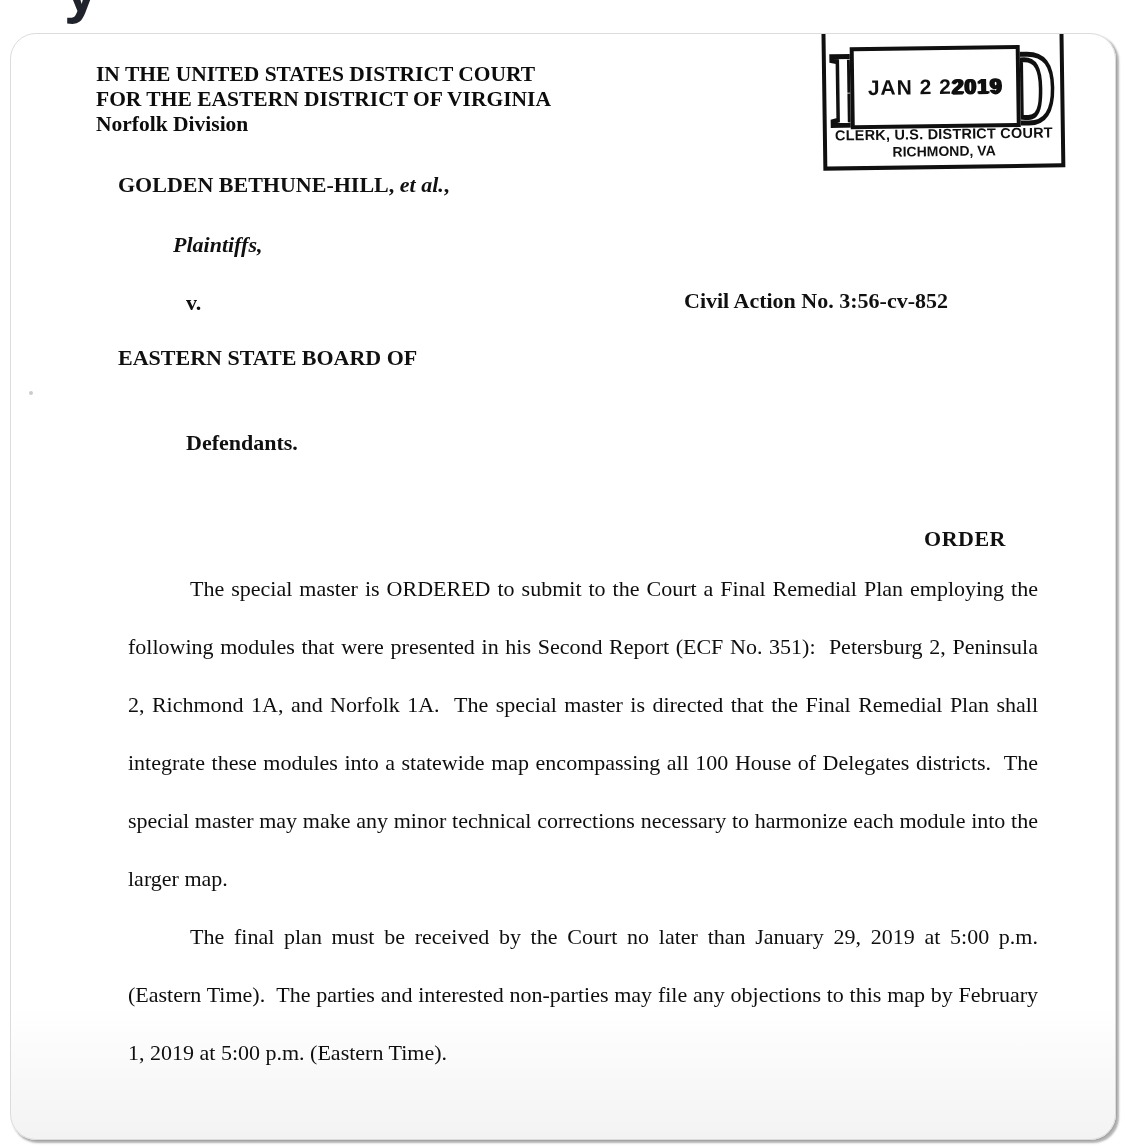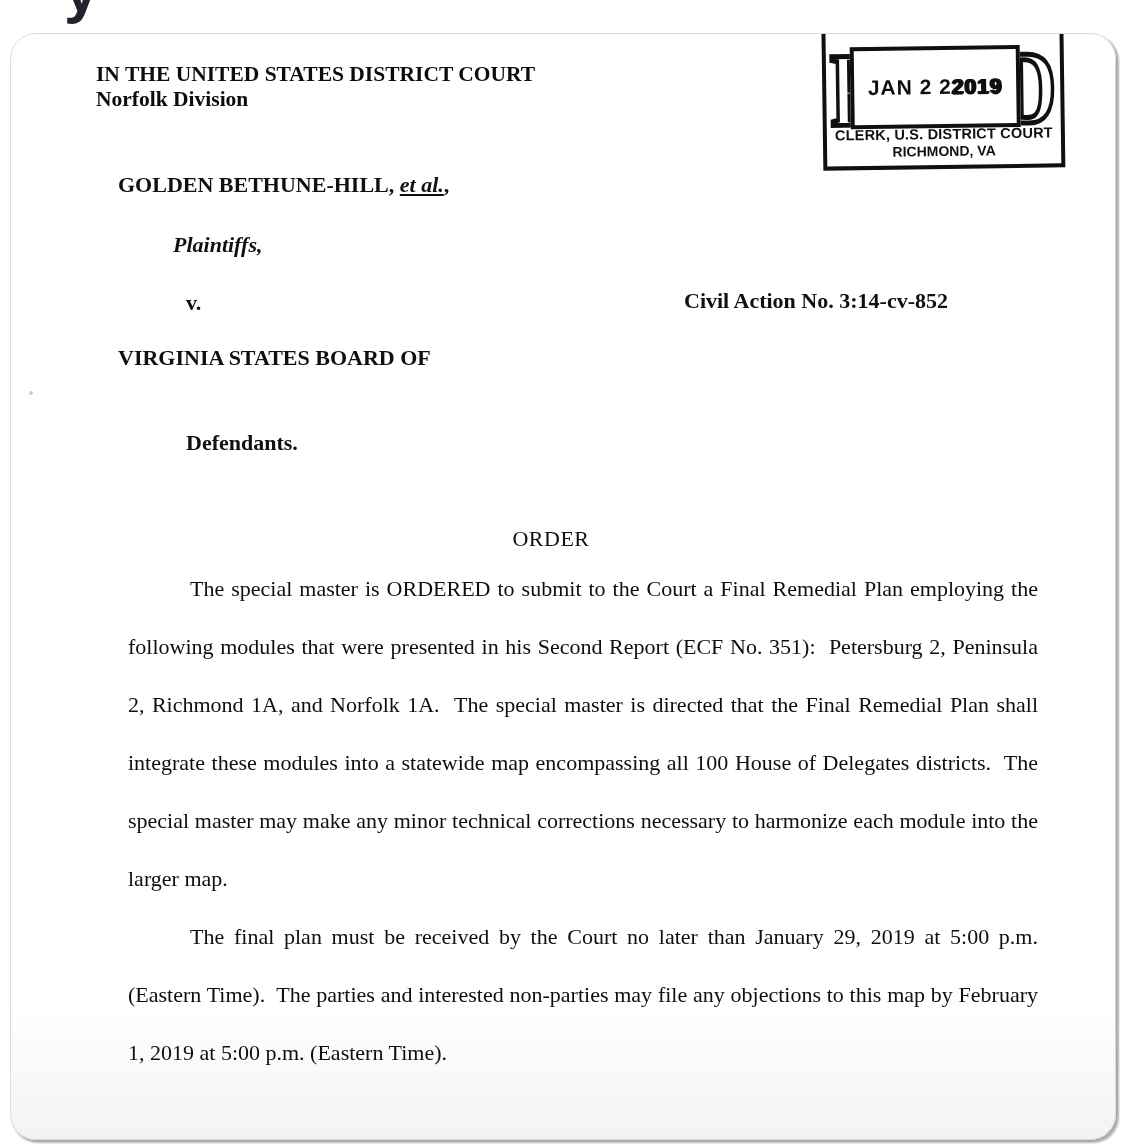--- a/index.html
+++ b/index.html
@@ -43,25 +43,25 @@
   .stamp-clerk2{position:absolute;left:0;right:0;top:167px;text-align:center;font-weight:700;font-size:14px;}
   
   .bold{font-weight:bold;}
   .fs22{font-size:22px;}
   .cap-plaintiff{position:absolute;left:107px;top:138px;}
   .cap-plaintiffs-label{position:absolute;left:162px;top:198px;font-style:italic;}
   .cap-vs{position:absolute;left:175px;top:256px;}
   .cap-civil{position:absolute;left:673px;top:254px;}
   .cap-defendant{position:absolute;left:107px;top:310px;line-height:27px;}
   .cap-defendants-label{position:absolute;left:175px;top:396px;}
-  .order-title{top:492px;text-align:center;font-weight:normal;font-size:22px;letter-spacing:.5px;}
+  .order-title{top:492px;text-align:right;font-weight:bold;font-size:22px;letter-spacing:.5px;}
   .order-body{top:526px;font-size:22px;color:#0e0e0e;margin-left:32px;}
   .order-body p{margin:0;line-height:58px;text-indent:62px;text-align:justify;white-space:pre-wrap;}
   .artifact-dot{position:absolute;left:18px;top:357px;width:4px;height:4px;border-radius:50%;background:#cccccc;}
-  em{font-style:italic;text-decoration:underline;}
+  em{font-style:italic;}
 </style>
 </head>
 <body>
 
 <div class="crop-fragment">y</div>
 
 <div class="doc-card">
 
   <div class="stamp">
     <svg class="stamp-filed-svg" viewBox="0 0 234 160">
@@ -70,35 +70,36 @@
     <div class="stamp-datebox">
       <span>JAN 2 2</span>
       <span class="stamp-year">2019</span>
     </div>
     <div class="stamp-clerk1">CLERK, U.S. DISTRICT COURT</div>
     <div class="stamp-clerk2">RICHMOND, VA</div>
   </div>
 
   <div class="col court-header">
     <div>IN THE UNITED STATES DISTRICT COURT</div>
+    <div>FOR THE EASTERN DISTRICT OF VIRGINIA</div>
     <div>Norfolk Division</div>
   </div>
 
   <div class="cap-plaintiff bold fs22">
     <span>GOLDEN BETHUNE-HILL,</span>
     <em>et al.</em><span>,</span>
   </div>
 
   <div class="cap-plaintiffs-label bold fs22">Plaintiffs,</div>
 
   <div class="cap-vs bold fs22">v.</div>
-  <div class="cap-civil bold fs22">Civil Action No. 3:14-cv-852</div>
+  <div class="cap-civil bold fs22">Civil Action No. 3:56-cv-852</div>
 
   <div class="cap-defendant bold fs22">
-    <div>VIRGINIA STATES BOARD OF</div>
+    <div>EASTERN STATE BOARD OF</div>
   </div>
 
   <div class="cap-defendants-label bold fs22">Defendants.</div>
 
   <div class="col order-title">ORDER</div>
 
   <div class="col order-body">
     <p>The special master is ORDERED to submit to the Court a Final Remedial Plan employing the following modules that were presented in his Second Report (ECF No. 351):  Petersburg 2, Peninsula 2, Richmond 1A, and Norfolk 1A.  The special master is directed that the Final Remedial Plan shall integrate these modules into a statewide map encompassing all 100 House of Delegates districts.  The special master may make any minor technical corrections necessary to harmonize each module into the larger map.</p>
     <p>The final plan must be received by the Court no later than January 29, 2019 at 5:00 p.m. (Eastern Time).  The parties and interested non-parties may file any objections to this map by February 1, 2019 at 5:00 p.m. (Eastern Time).</p>
   </div>

